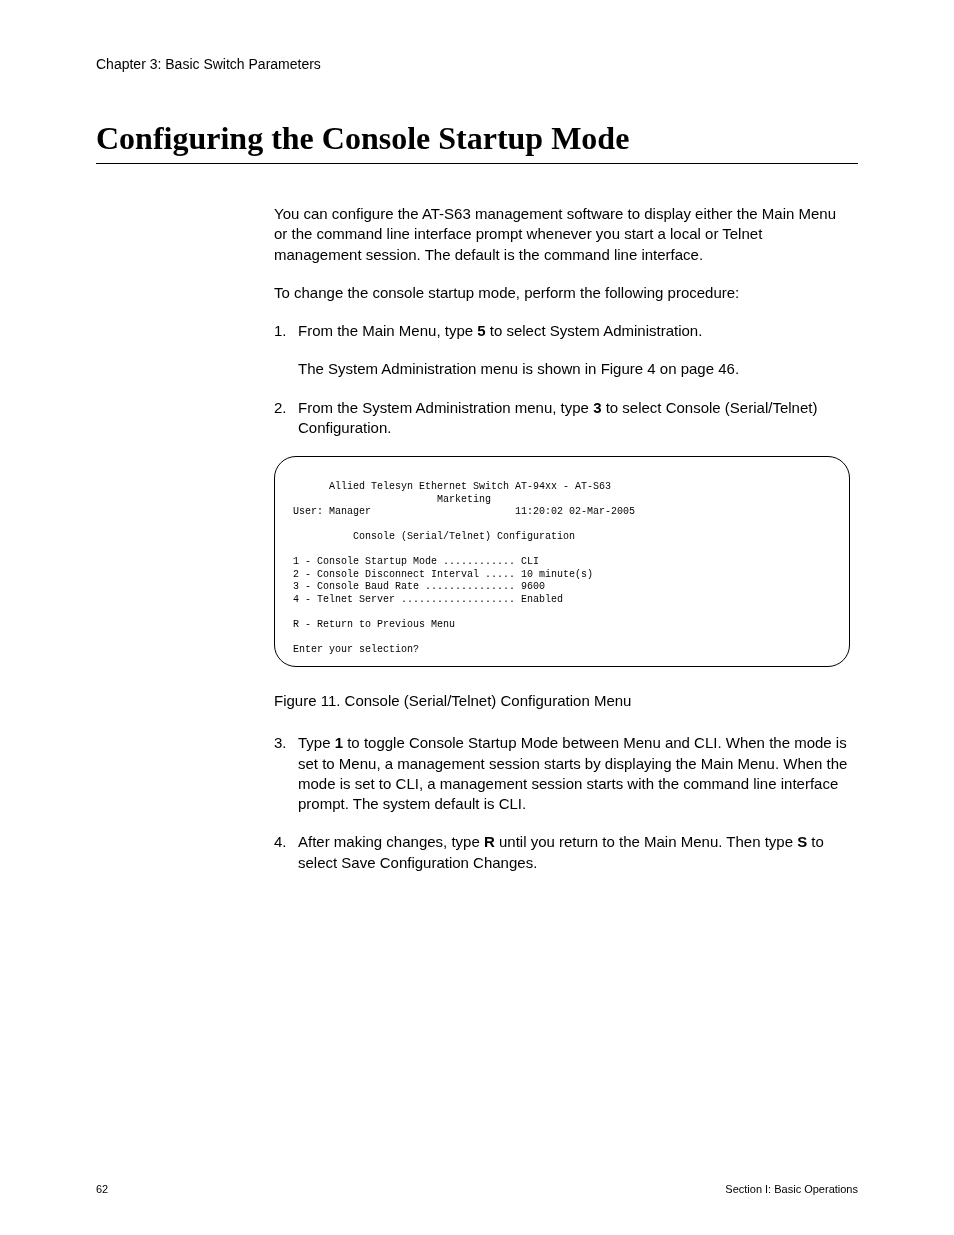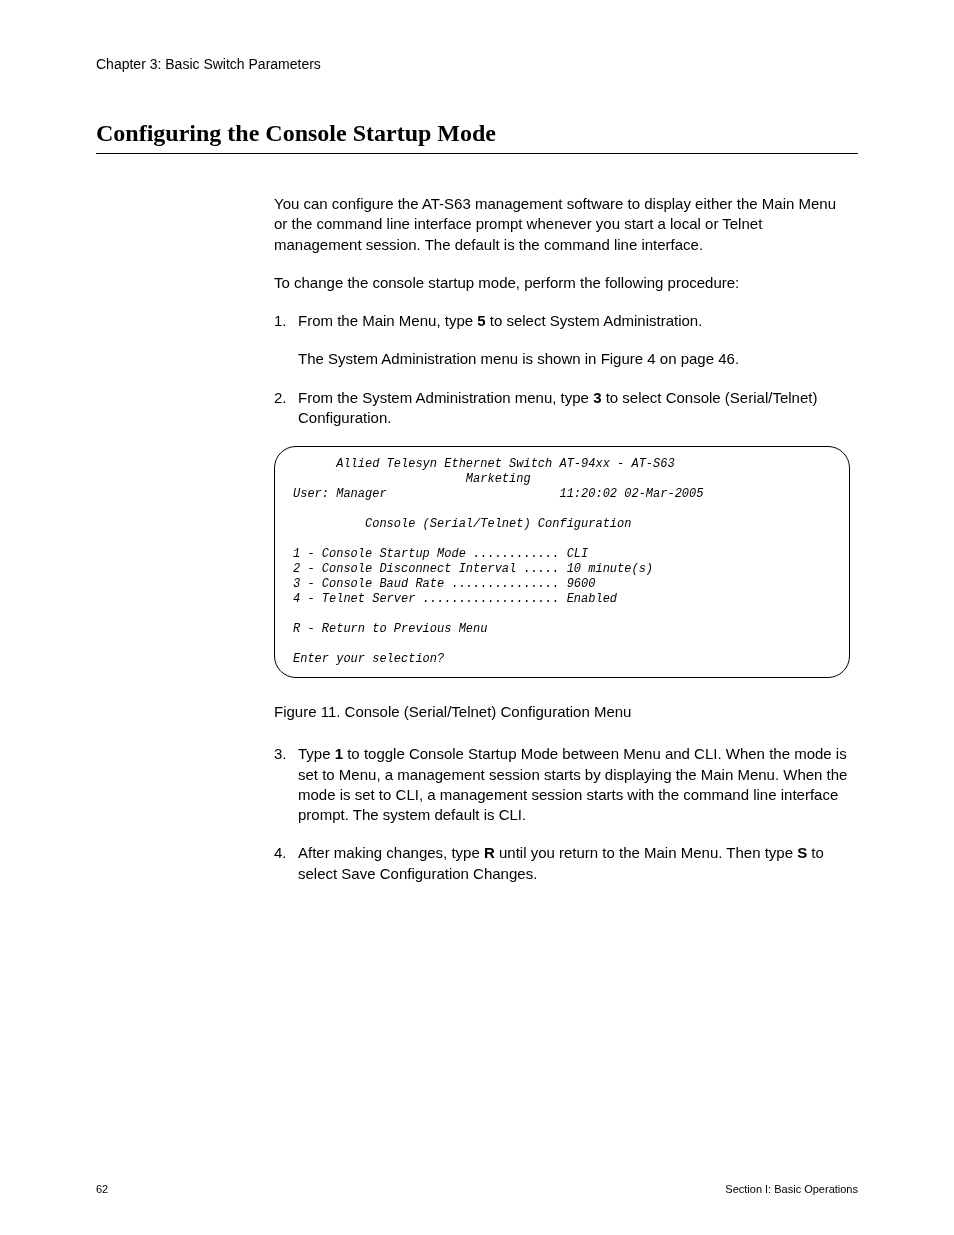--- a/index.html
+++ b/index.html
@@ -14,21 +14,21 @@
     box-sizing: border-box;
     position: relative;
   }
   .chapter-header {
     font-size: 14px;
     margin-bottom: 48px;
   }
   h1.section-title {
     font-family: "Times New Roman", Times, serif;
     font-weight: bold;
-    font-size: 24px;
+    font-size: 32px;
     margin: 0 0 6px 0;
   }
   .title-rule {
     border: none;
     border-top: 1px solid #000;
     margin: 0 0 40px 0;
   }
   .content {
     margin-left: 178px;
     margin-right: 8px;
@@ -55,27 +55,26 @@
   }
   .step-sub {
     margin-top: 18px;
   }
   .bold {
     font-weight: bold;
   }
   .terminal-box {
     border: 1px solid #000;
     border-radius: 22px;
-    padding: 10px 18px 10px 18px;
+    padding: 24px 18px 10px 18px;
     font-family: "Courier New", Courier, monospace;
-    font-size: 12px;
+    font-size: 10px;
     white-space: pre;
     line-height: 1.25;
     margin: 10px 0 24px 0;
-    font-style: italic;
   }
   .figure-caption {
     margin: 0 0 22px 0;
   }
   .footer {
     position: absolute;
     bottom: 40px;
     left: 96px;
     right: 96px;
     display: flex;

